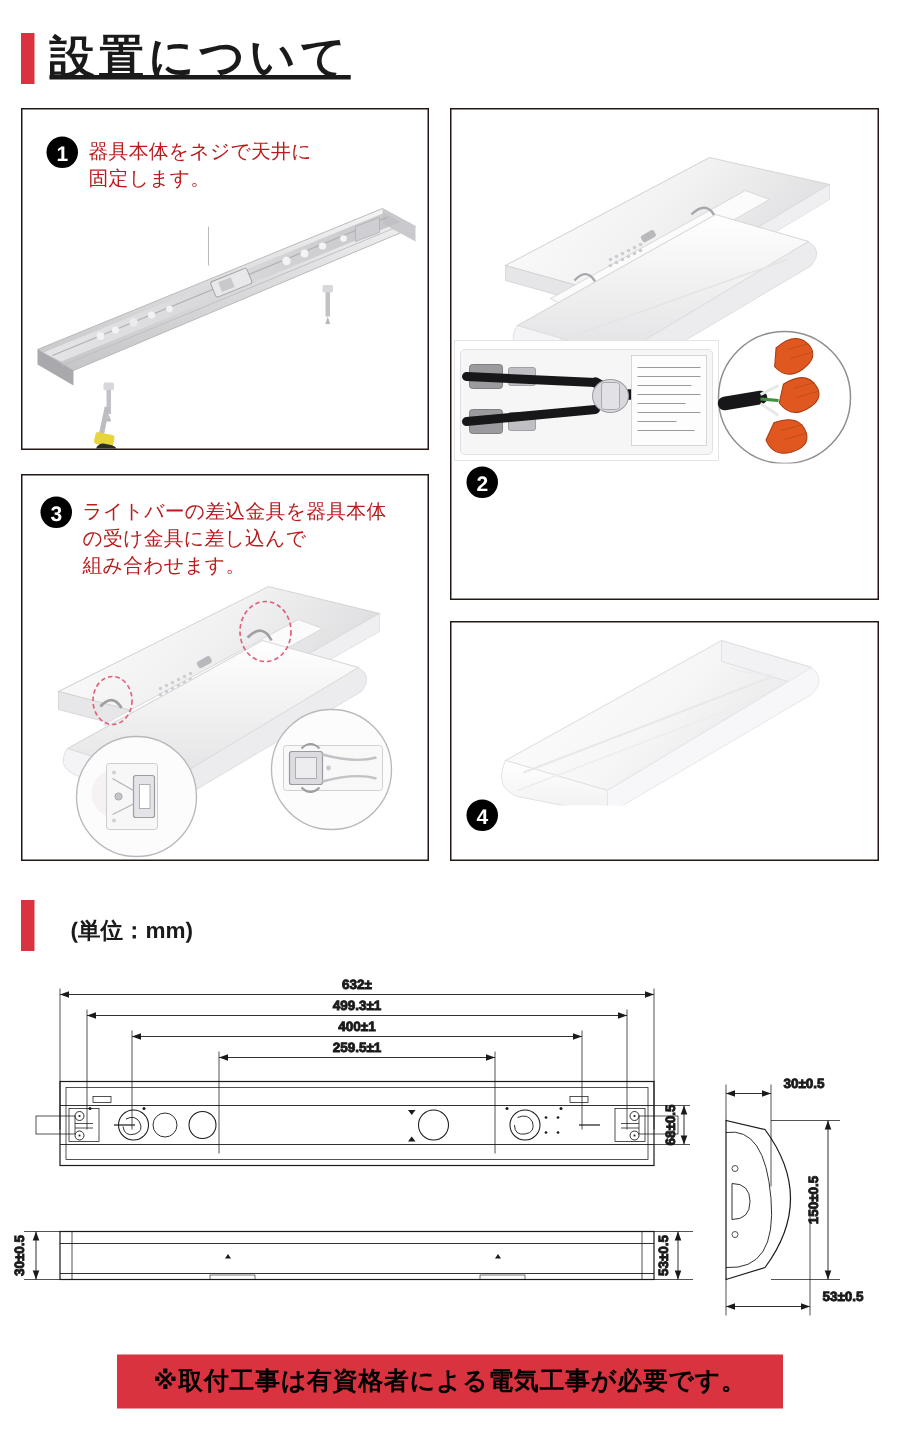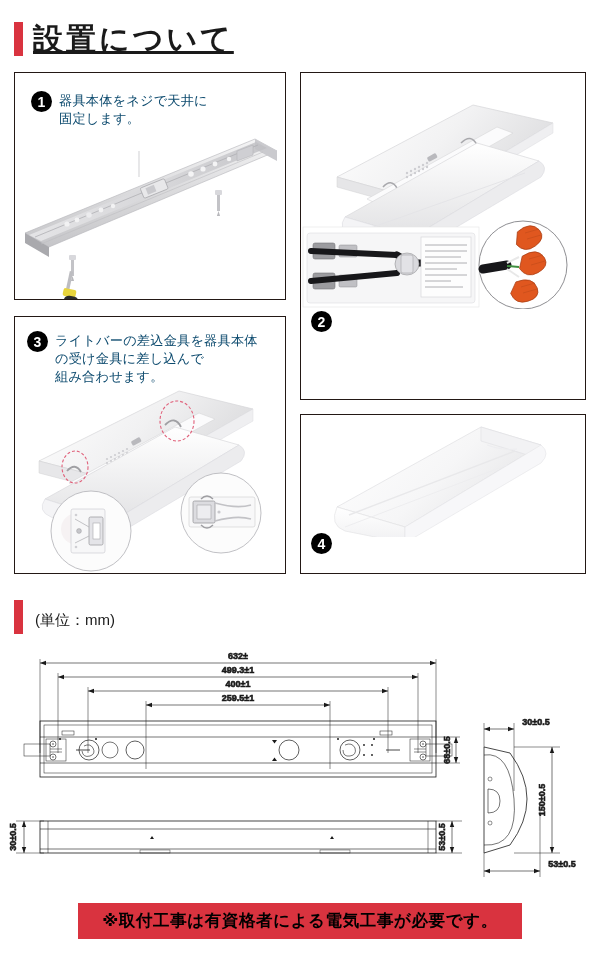--- a/index.html
+++ b/index.html
@@ -30,23 +30,23 @@
   .head-text {
     font-size: 30px;
     font-weight: 700;
     letter-spacing: 3px;
     line-height: 1;
     white-space: nowrap;
     text-decoration: underline;
   }
   .head-unit {
     font-size: 15px;
-    font-weight: 400;
+    font-weight: 700;
     letter-spacing: 0px;
-    margin-left: 2px;
+    margin-left: 14px;
     position: relative;
     top: 3px;
   }
 
   #heading-install { position: absolute; left: 0; top: 22px; }
   #heading-dims    { position: absolute; left: 0; top: 600px; }
 
   
   .step-box {
     position: absolute;
@@ -76,21 +76,21 @@
     font-weight: 700;
     display: flex;
     align-items: center;
     justify-content: center;
     line-height: 1;
   }
   .step-text {
     font-size: 13.2px;
     line-height: 1.38;
     letter-spacing: 0.2px;
-    color: #0c4a6e;
+    color: #b91c1c;
     white-space: pre-line;
     padding-top: 1px;
   }
 
   #caption-1 { left: 16px;  top: 18px; }
   #caption-2 { left: 10px;  top: 238px; }
   #caption-3 { left: 12px;  top: 14px; }
   #caption-4 { left: 10px;  top: 118px; }
 
   

